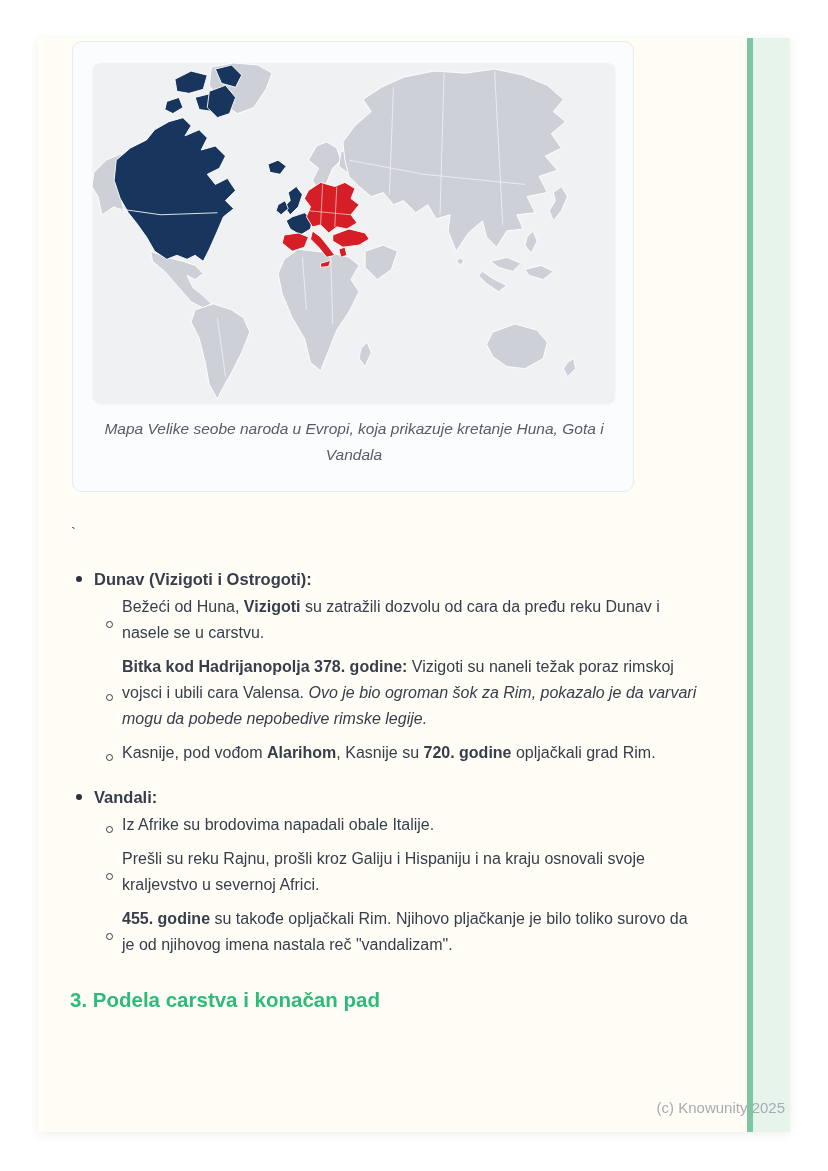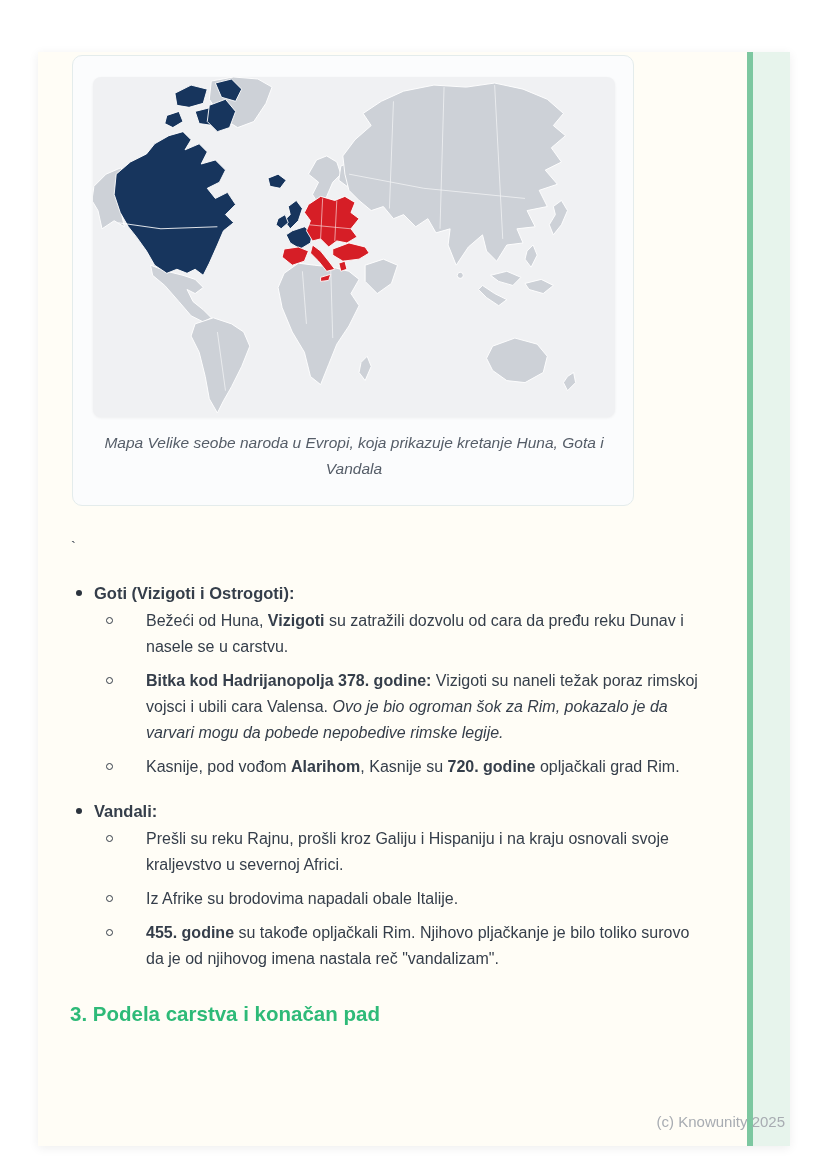--- a/index.html
+++ b/index.html
@@ -9,21 +9,21 @@
     --card-bg:#fbfcfd; --card-border:#e4ecec;
   }
   * { box-sizing:border-box; margin:0; padding:0; }
   html,body { width:828px; height:1171px; }
   body {
     position:relative; background:#ffffff;
     font-family:"Liberation Sans","DejaVu Sans",sans-serif;
     color:var(--text); overflow:hidden;
   }
   .page {
-    position:absolute; left:38px; top:52px; width:752px; height:1094px;
+    position:absolute; left:38px; top:38px; width:752px; height:1094px;
     background:var(--page-bg);
     box-shadow:0 2px 10px rgba(0,0,0,0.07);
   }
   .green-strip {
     position:absolute; top:0; right:0; width:43px; height:100%;
     background:var(--strip-light);
     border-left:6px solid var(--strip-dark);
     z-index:0;
   }
   
@@ -45,21 +45,21 @@
   }
   
   .stray { position:absolute; left:33px; top:486px; font-size:15px; color:#3a4350; z-index:1; }
   .content { position:absolute; left:32px; top:528px; width:634px; z-index:1; }
   .l1-item { display:flex; align-items:flex-start; }
   .l1-item + .l1-item { margin-top:10px; }
   .l1-marker { flex:none; width:6px; height:6px; border-radius:50%; background:#2b333d; margin:10px 12px 0 6px; }
   .l1-body { flex:1; }
   .l1-title { font-weight:bold; font-size:16.5px; line-height:26px; color:var(--text); }
   .l2-list { margin-top:2px; }
-  .l2-item { display:flex; align-items:flex-start; margin-bottom:8px;gap:24px; }
+  .l2-item { display:flex; align-items:center; margin-bottom:8px; }
   .l2-marker { flex:none; width:7px; height:7px; border:1.6px solid #343d48; border-radius:50%; margin:9px 9px 0 12px; background:transparent; }
   .l2-text { flex:1; font-size:16px; line-height:26px; color:var(--text); }
   .l2-text .b { font-weight:bold; }
   .l2-text .i { font-style:italic; }
   .section-heading {
     margin-top:20px; font-size:20.5px; font-weight:bold; line-height:28px;
     color:var(--accent-green);
   }
   .footer-credit {
     position:absolute; right:5px; bottom:16px;
@@ -141,21 +141,21 @@
     <div class="figure-caption">Mapa Velike seobe naroda u Evropi, koja prikazuje kretanje Huna, Gota i Vandala</div>
   </div>
 
   <div class="stray">`</div>
 
   <div class="content">
 
     <div class="l1-item">
       <span class="l1-marker"></span>
       <div class="l1-body">
-        <div class="l1-title">Goti (Vizigoti i Ostrogoti):</div>
+        <div class="l1-title">Dunav (Vizigoti i Ostrogoti):</div>
         <div class="l2-list">
           <div class="l2-item">
             <span class="l2-marker"></span>
             <div class="l2-text"><span>Bežeći od Huna, </span><span class="b">Vizigoti</span><span> su zatražili dozvolu od cara da pređu reku Dunav i nasele se u carstvu.</span></div>
           </div>
           <div class="l2-item">
             <span class="l2-marker"></span>
             <div class="l2-text"><span class="b">Bitka kod Hadrijanopolja 378. godine:</span><span> Vizigoti su naneli težak poraz rimskoj vojsci i ubili cara Valensa. </span><span class="i">Ovo je bio ogroman šok za Rim, pokazalo je da varvari mogu da pobede nepobedive rimske legije.</span></div>
           </div>
           <div class="l2-item">
@@ -166,25 +166,25 @@
       </div>
     </div>
 
     <div class="l1-item">
       <span class="l1-marker"></span>
       <div class="l1-body">
         <div class="l1-title">Vandali:</div>
         <div class="l2-list">
           <div class="l2-item">
             <span class="l2-marker"></span>
-            <div class="l2-text"><span>Prešli su reku Rajnu, prošli kroz Galiju i Hispaniju i na kraju osnovali svoje kraljevstvo u severnoj Africi.</span></div>
+            <div class="l2-text"><span>Iz Afrike su brodovima napadali obale Italije.</span></div>
           </div>
           <div class="l2-item">
             <span class="l2-marker"></span>
-            <div class="l2-text"><span>Iz Afrike su brodovima napadali obale Italije.</span></div>
+            <div class="l2-text"><span>Prešli su reku Rajnu, prošli kroz Galiju i Hispaniju i na kraju osnovali svoje kraljevstvo u severnoj Africi.</span></div>
           </div>
           <div class="l2-item">
             <span class="l2-marker"></span>
             <div class="l2-text"><span class="b">455. godine</span><span> su takođe opljačkali Rim. Njihovo pljačkanje je bilo toliko surovo da je od njihovog imena nastala reč "vandalizam".</span></div>
           </div>
         </div>
       </div>
     </div>
 
     <div class="section-heading">3. Podela carstva i konačan pad</div>

